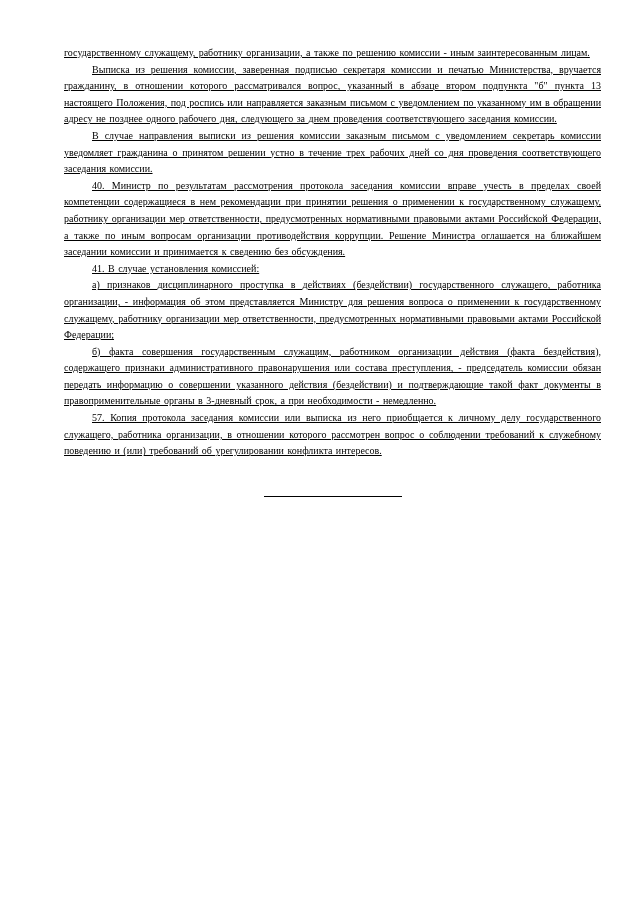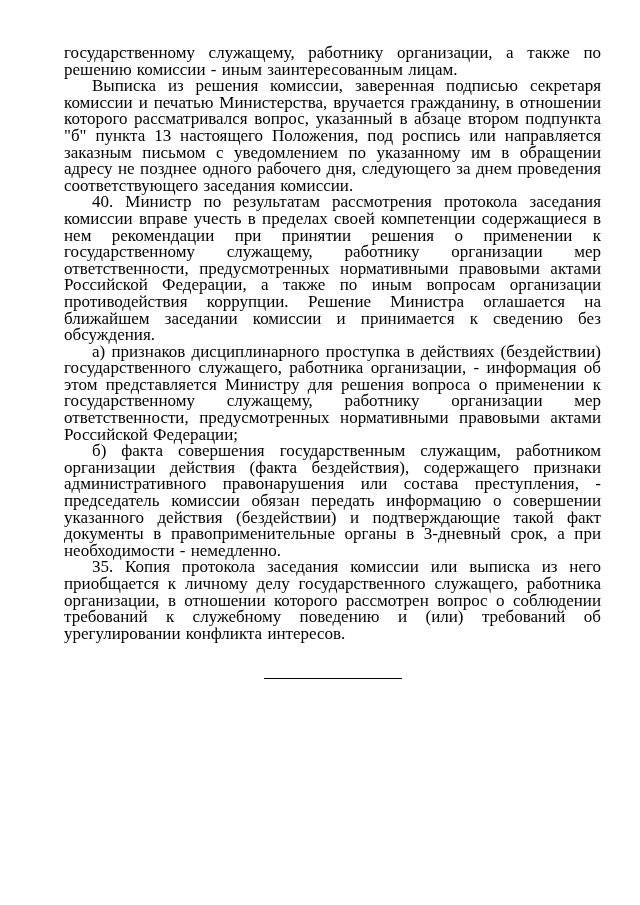--- a/index.html
+++ b/index.html
@@ -15,25 +15,26 @@
   .page {
     width: 640px;
     min-height: 905px;
     background: #ffffff;
     padding: 45px 40px 40px 64px;
   }
   .doc-body {
     width: 537px;
   }
   .doc-body p {
-    font-size: 17px;
+    font-size: 10px;
     line-height: 16.6px;
     text-align: justify;
     text-indent: 28px;
     word-spacing: 1px;
+    text-decoration: underline;
   }
   .doc-body p.no-indent {
     text-indent: 0;
   }
   .divider-wrap {
     margin-top: 26px;
     text-align: center;
   }
   .divider {
     display: inline-block;
@@ -43,21 +44,23 @@
     vertical-align: middle;
   }
 </style>
 </head>
 <body>
 
 <div class="page">
   <div class="doc-body">
     <p class="no-indent">государственному служащему, работнику организации, а также по решению комиссии - иным заинтересованным лицам.</p>
     <p>Выписка из решения комиссии, заверенная подписью секретаря комиссии и печатью Министерства, вручается гражданину, в отношении которого рассматривался вопрос, указанный в абзаце втором подпункта "б" пункта 13 настоящего Положения, под роспись или направляется заказным письмом с уведомлением по указанному им в обращении адресу не позднее одного рабочего дня, следующего за днем проведения соответствующего заседания комиссии.</p>
+    <p>В случае направления выписки из решения комиссии заказным письмом с уведомлением секретарь комиссии уведомляет гражданина о принятом решении устно в течение трех рабочих дней со дня проведения соответствующего заседания комиссии.</p>
     <p>40. Министр по результатам рассмотрения протокола заседания комиссии вправе учесть в пределах своей компетенции содержащиеся в нем рекомендации при принятии решения о применении к государственному служащему, работнику организации мер ответственности, предусмотренных нормативными правовыми актами Российской Федерации, а также по иным вопросам организации противодействия коррупции. Решение Министра оглашается на ближайшем заседании комиссии и принимается к сведению без обсуждения.</p>
+    <p>41. В случае установления комиссией:</p>
     <p>а) признаков дисциплинарного проступка в действиях (бездействии) государственного служащего, работника организации, - информация об этом представляется Министру для решения вопроса о применении к государственному служащему, работнику организации мер ответственности, предусмотренных нормативными правовыми актами Российской Федерации;</p>
     <p>б) факта совершения государственным служащим, работником организации действия (факта бездействия), содержащего признаки административного правонарушения или состава преступления, - председатель комиссии обязан передать информацию о совершении указанного действия (бездействии) и подтверждающие такой факт документы в правоприменительные органы в 3-дневный срок, а при необходимости - немедленно.</p>
-    <p>35. Копия протокола заседания комиссии или выписка из него приобщается к личному делу государственного служащего, работника организации, в отношении которого рассмотрен вопрос о соблюдении требований к служебному поведению и (или) требований об урегулировании конфликта интересов.</p>
+    <p>57. Копия протокола заседания комиссии или выписка из него приобщается к личному делу государственного служащего, работника организации, в отношении которого рассмотрен вопрос о соблюдении требований к служебному поведению и (или) требований об урегулировании конфликта интересов.</p>
     <div class="divider-wrap">
       <span class="divider"></span>
     </div>
   </div>
 </div>
 
 </body></html>

